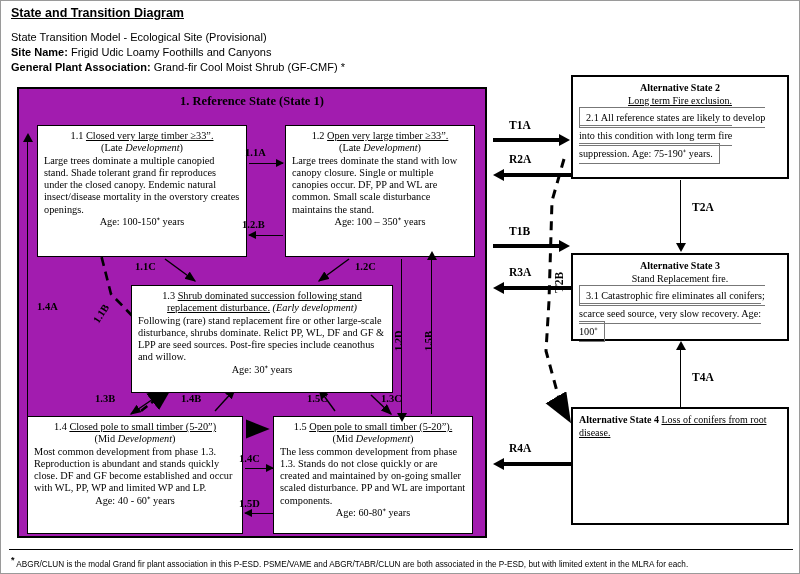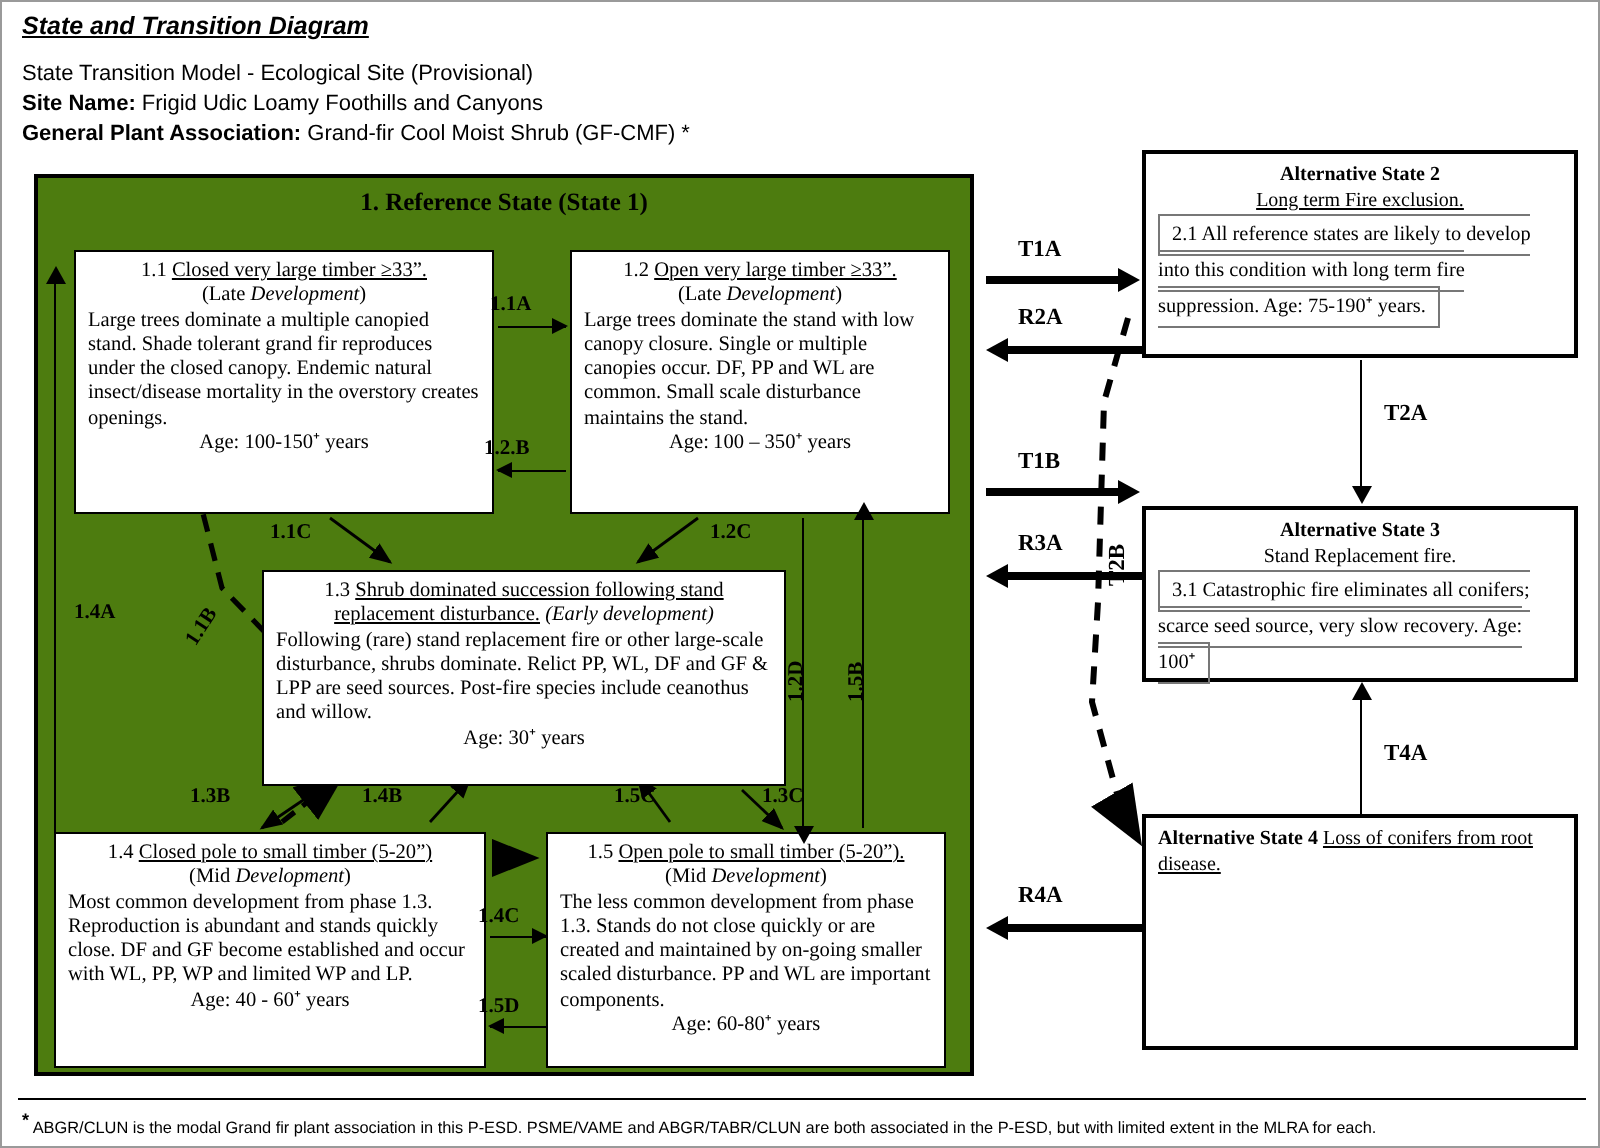--- a/index.html
+++ b/index.html
@@ -17,39 +17,38 @@
     border:1px solid #9a9a9a;
     background:#fff;
   }
   
   .hdr-title{
     position:absolute;left:10px;top:5px;
     font-family:"Liberation Sans", sans-serif;
     font-weight:bold;font-size:12.5px;
     text-decoration:underline;
     letter-spacing:0px;
-    font-style:italic;
   }
   .hdr-line{
     position:absolute;left:10px;
     font-family:"Liberation Sans", sans-serif;
     font-size:11px;
     white-space:nowrap;
   }
   .hdr-line b{font-weight:bold;}
   #hl1{top:30px;}
   #hl2{top:45px;}
   #hl3{top:60px;}
 
   
   .refstate{
     position:absolute;
     left:16px;top:86px;width:470px;height:451px;
     border:2px solid #000;
-    background:#4d7c0f;
+    background:#a21caf;
     box-sizing:border-box;
   }
   .refstate-title{
     position:absolute;left:0;top:5px;width:100%;
     text-align:center;
     font-weight:bold;font-size:12.5px;
   }
 
   .pbox{
     position:absolute;

